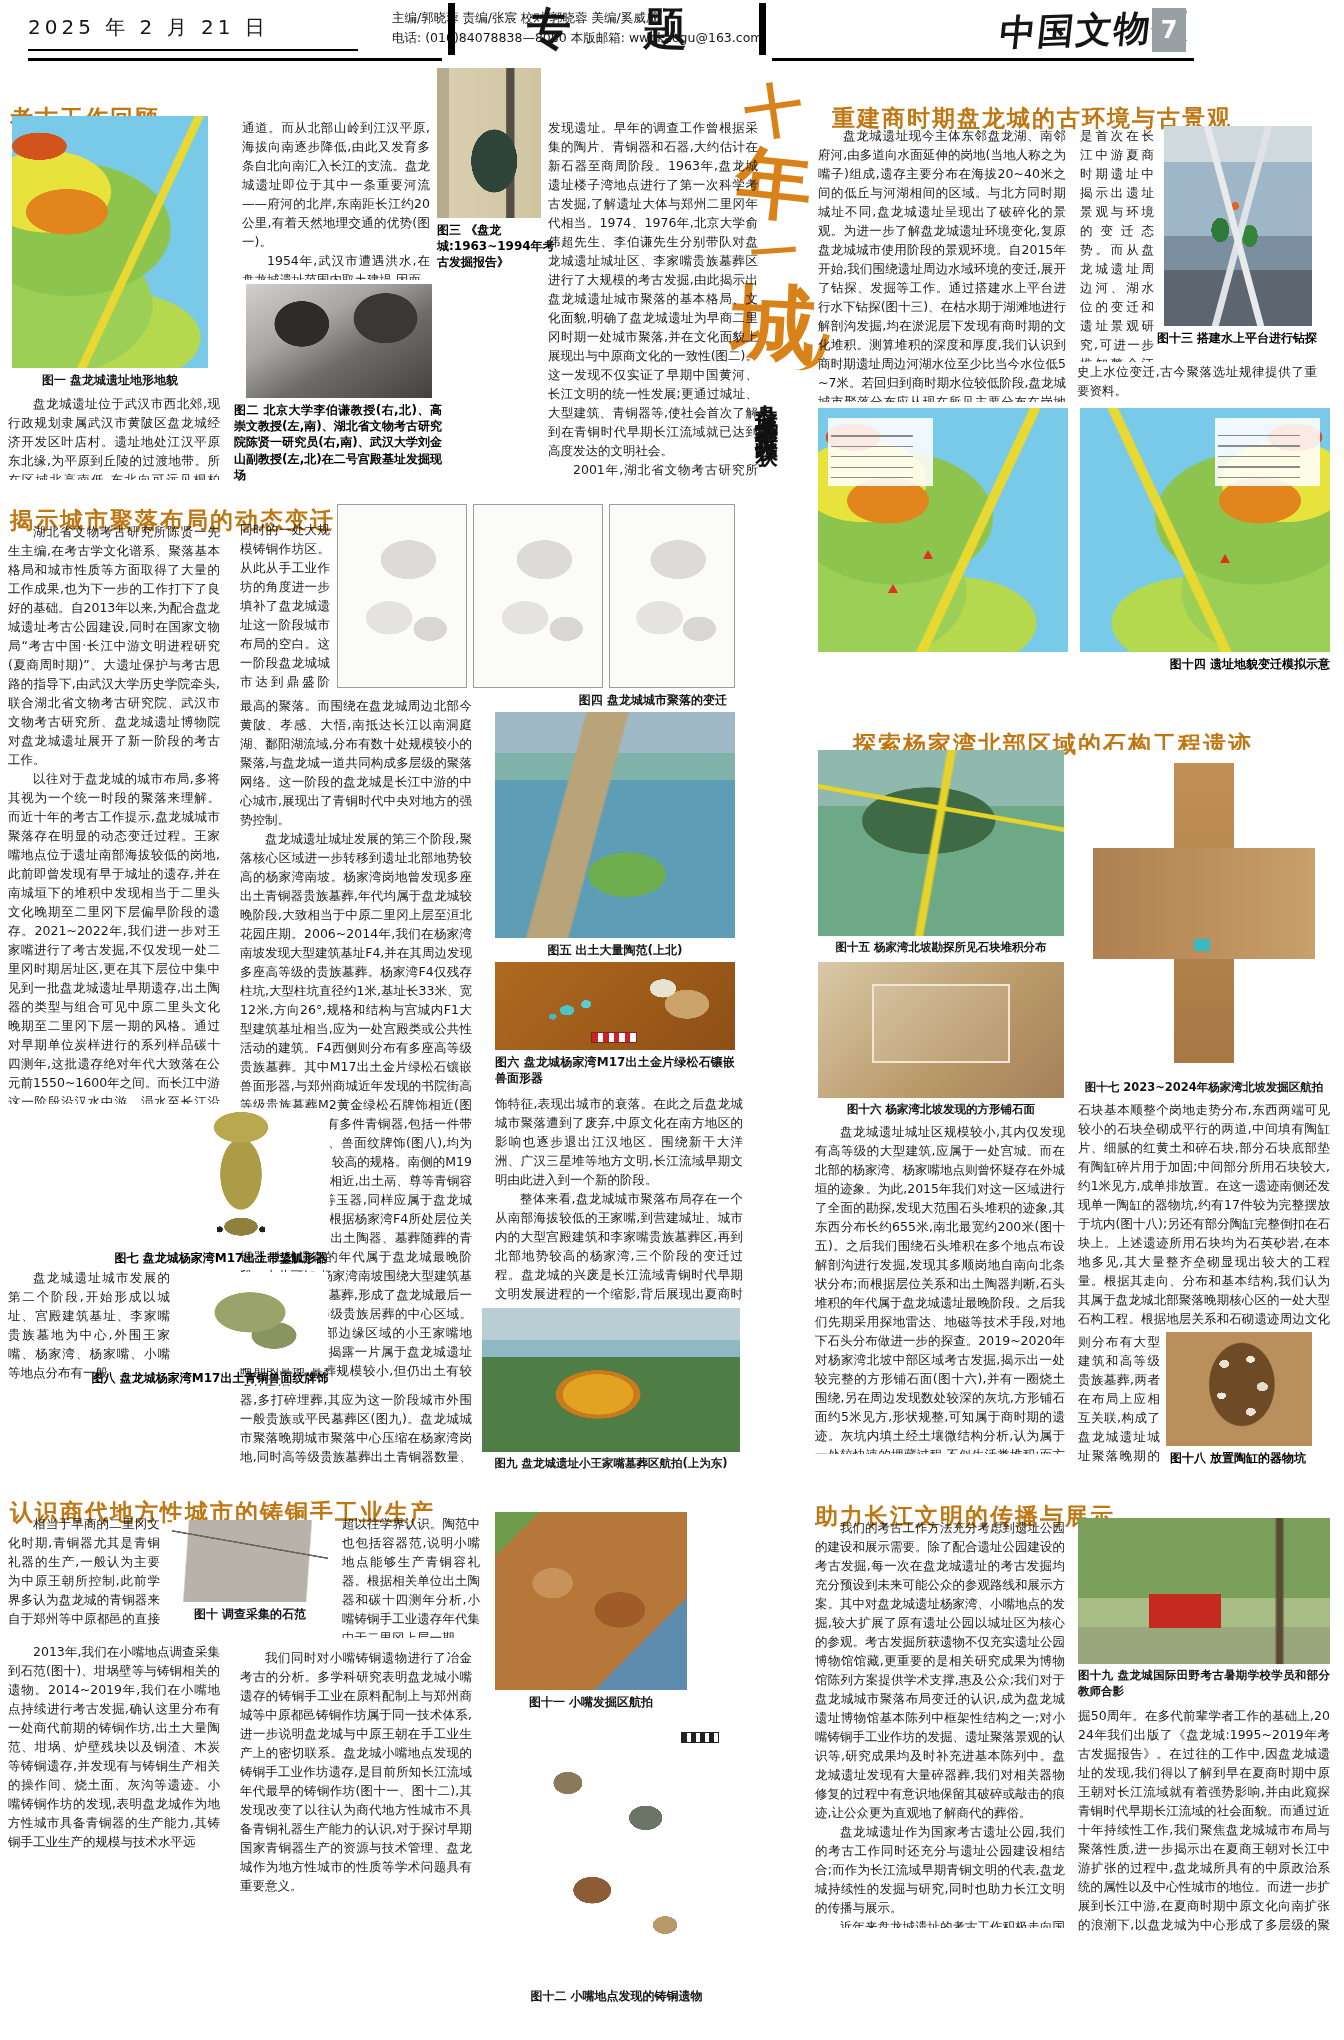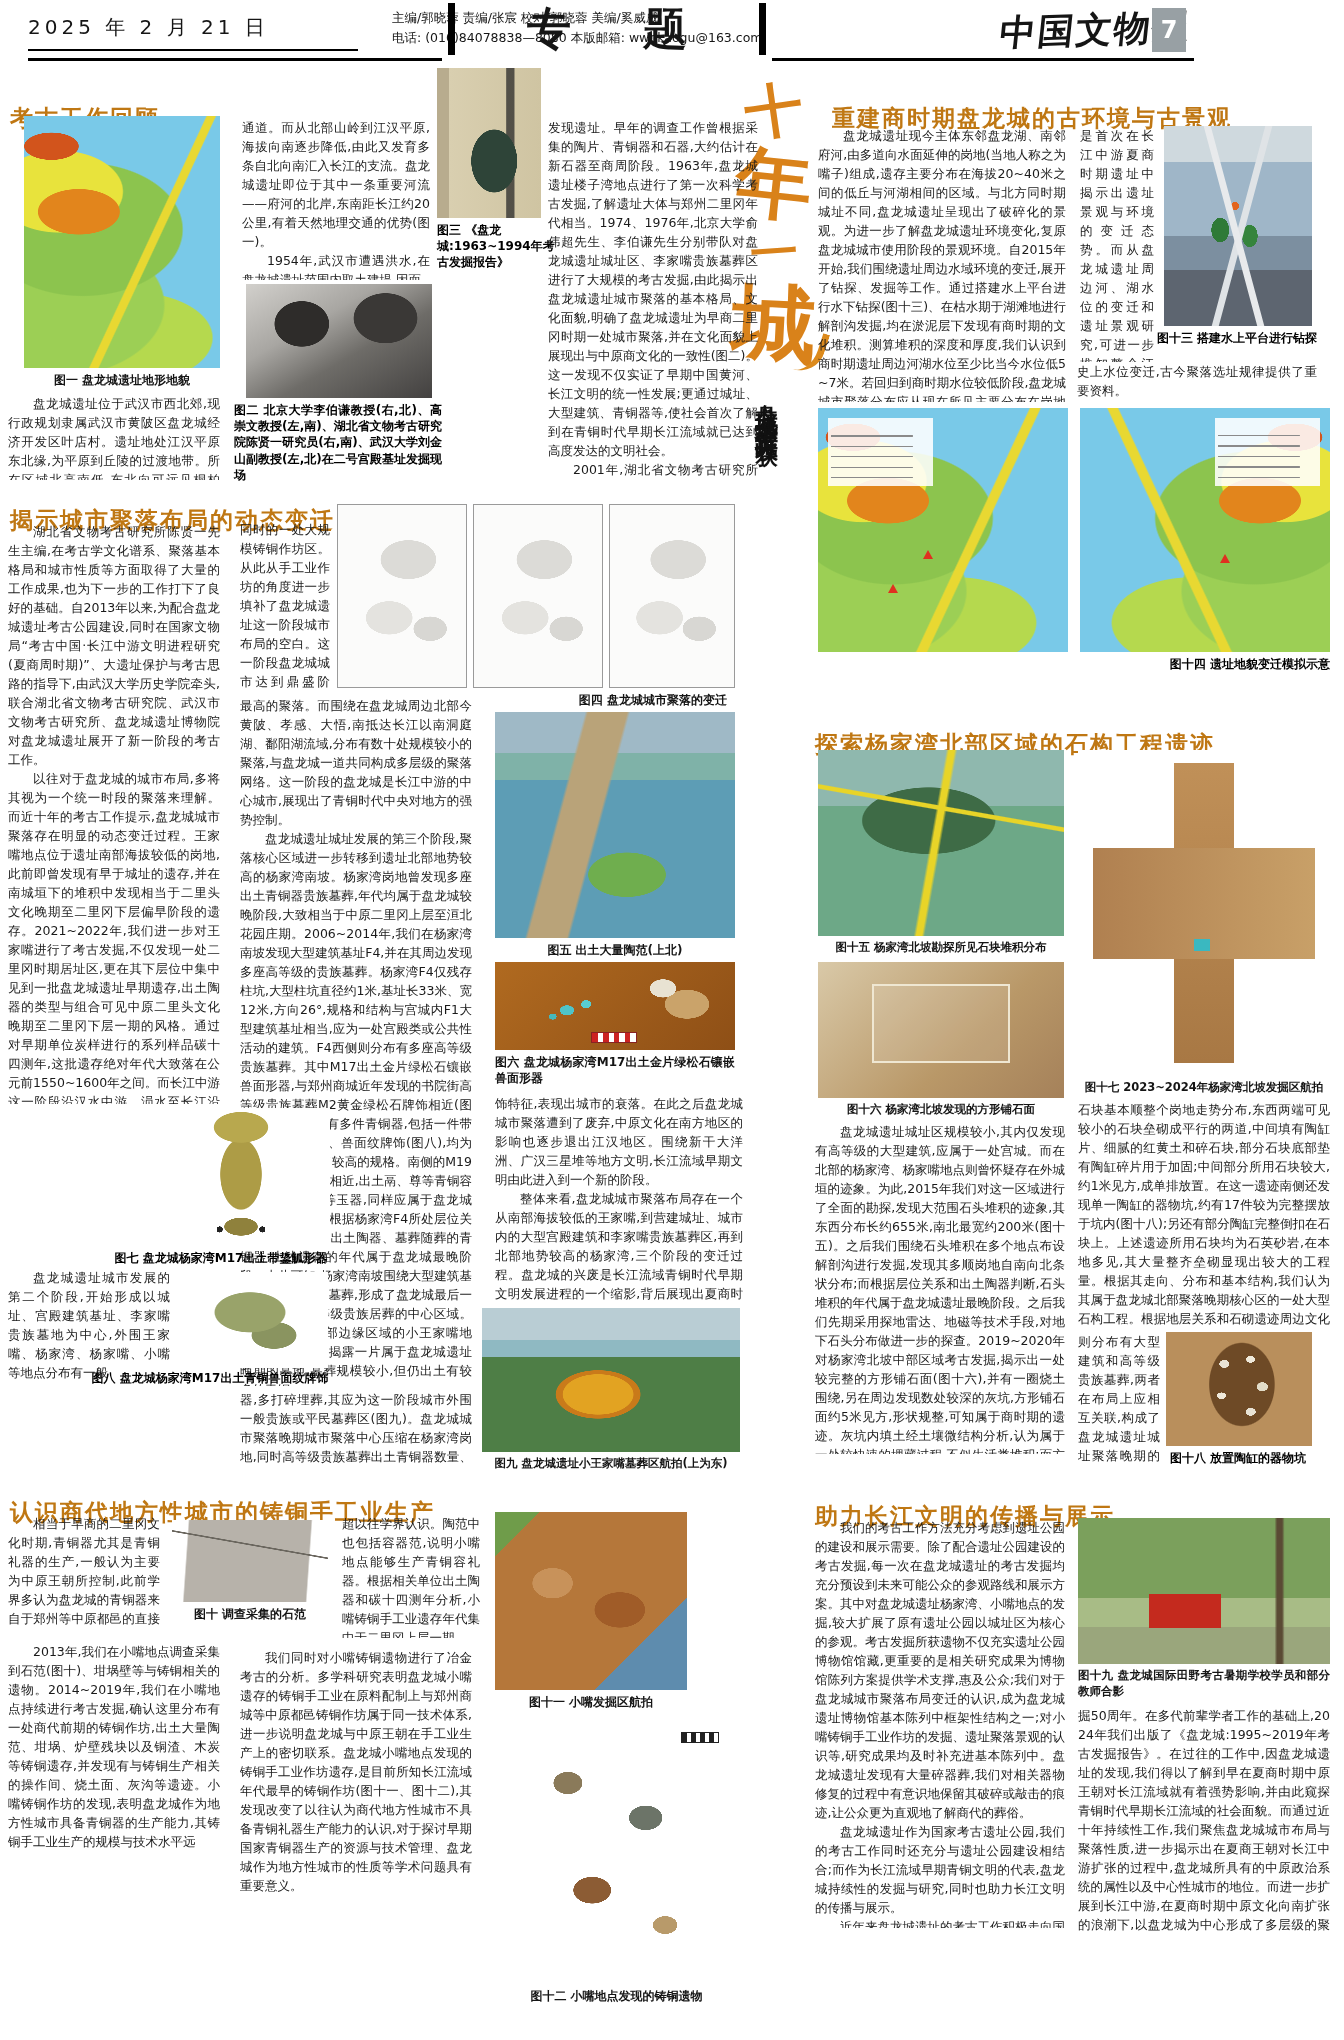--- a/index.html
+++ b/index.html
@@ -165,21 +165,21 @@
   <span class="bt1">十</span>
   <span class="bt2">年</span>
   <span class="bt3">一</span>
   <span class="bt4">城</span>
 </div>
 <div class="sub-title">盘龙城遗址考古发掘收获</div>
 <div class="brush"></div>
 
 <h2 class="sec-h" style="left:10px;top:84px;">考古工作回顾</h2>
 
-<figure style="left:24px;top:116px;width:196px;">
+<figure style="left:12px;top:116px;width:196px;">
   <div class="img img-topo" style="height:252px;"></div>
   <figcaption>图一 盘龙城遗址地形地貌</figcaption>
 </figure>
 <div class="t" style="left:8px;top:394px;width:212px;height:86px;">
   <p class="para">盘龙城遗址位于武汉市西北郊,现行政规划隶属武汉市黄陂区盘龙城经济开发区叶店村。遗址地处江汉平原东北缘,为平原到丘陵的过渡地带。所在区域北高南低,东北向可远见桐柏山、大别山等山岭,南则邻长江中游东西向的</p>
 </div>
 <div class="t" style="left:242px;top:118px;width:188px;height:162px;">
   <p class="para cont">通道。而从北部山岭到江汉平原,海拔向南逐步降低,由此又发育多条自北向南汇入长江的支流。盘龙城遗址即位于其中一条重要河流——府河的北岸,东南距长江约20公里,有着天然地理交通的优势(图一)。</p>
   <p class="para">1954年,武汉市遭遇洪水,在盘龙城遗址范围内取土建堤,因而</p>
 </div>
@@ -302,21 +302,21 @@
       <span class="tri" style="left:28%;top:72%;"></span>
     </div>
     <div class="img img-topo" style="width:250px;height:244px;transform:scaleX(-1);">
       <div class="legend" style="transform:scaleX(-1);"></div>
       <span class="tri" style="left:40%;top:60%;"></span>
     </div>
   </div>
 </figure>
 <div class="cap cap-right" style="left:1098px;top:656px;width:232px;">图十四 遗址地貌变迁模拟示意</div>
 
-<h2 class="sec-h" style="left:815px;top:710px;">探索杨家湾北部区域的石构工程遗迹</h2>
+<h2 class="sec-h" style="left:853px;top:710px;">探索杨家湾北部区域的石构工程遗迹</h2>
 
 <figure style="left:818px;top:750px;width:246px;">
   <div class="img img-aerial15" style="height:186px;"></div>
   <figcaption class="cap-sm">图十五 杨家湾北坡勘探所见石块堆积分布</figcaption>
 </figure>
 <figure style="left:1078px;top:750px;width:252px;">
   <div class="img img-exc17" style="height:326px;">
     <div class="cross-v"></div>
     <div class="cross-h"></div>
     <div class="c-dot"></div>

